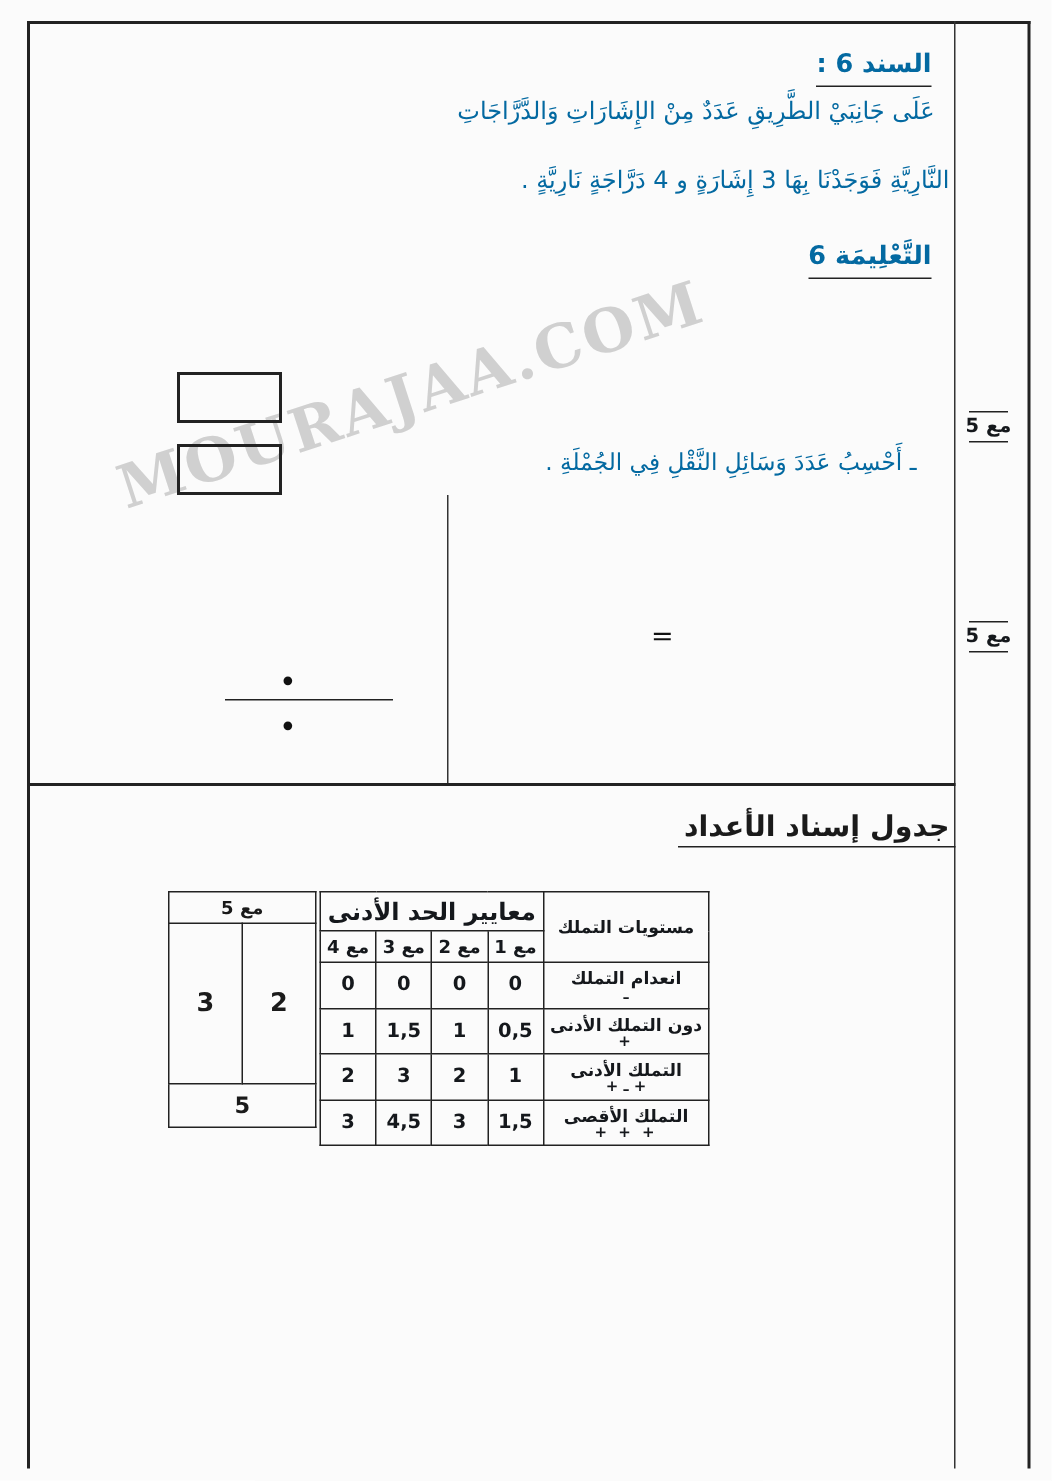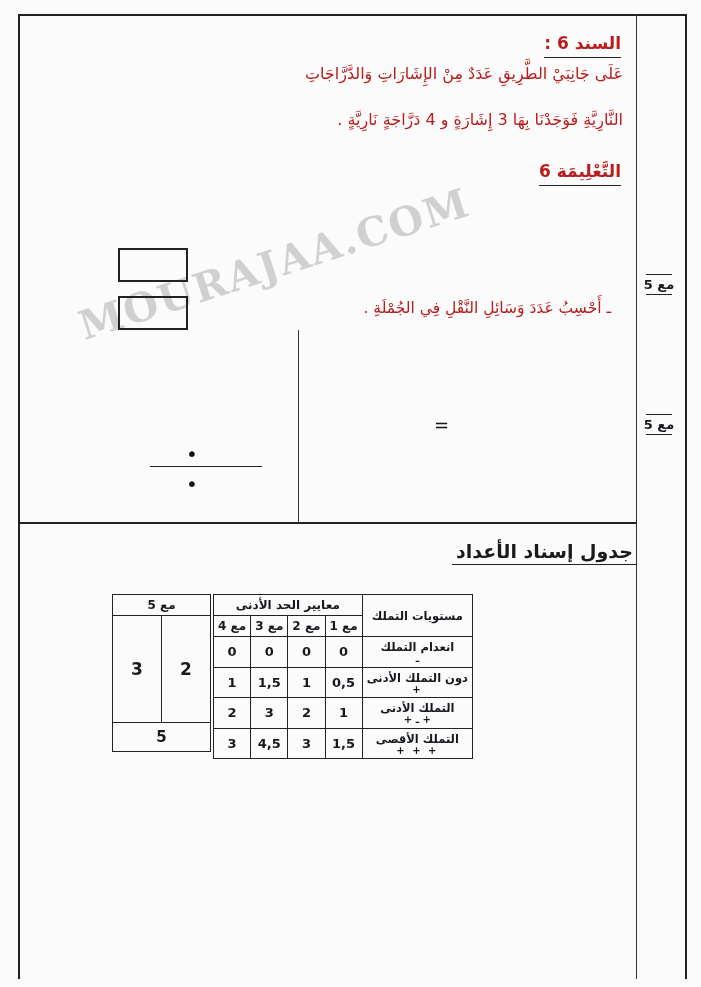--- a/index.html
+++ b/index.html
@@ -51,21 +51,21 @@
     position: absolute;
     width: 0;
     border-left: 1.5px solid #333;
   }
 
   
   .hw {
     font-family: "DejaVu Sans", sans-serif;
     direction: rtl;
     text-align: right;
-    color: #b91c1c;
+    color: #0369a1;
     line-height: 1.55;
     letter-spacing: 0.3px;
   }
 
   .title-line {
     position: absolute;
     right: 80px;
     font-size: 17px;
     font-weight: 700;
     border-bottom: 1.6px solid #222;
@@ -174,21 +174,21 @@
     vertical-align: middle;
     font-weight: 600;
     white-space: nowrap;
   }
   table.grading th.levels-head,
   table.grading td.level-cell {
     font-size: 11.5px;
     min-width: 86px;
   }
   table.grading th.crit-head {
-    font-size: 12px;
+    font-size: 16px;
   }
   table.grading td.num {
     font-size: 13px;
     min-width: 28px;
   }
   .plusminus {
     display: block;
     font-size: 10px;
     letter-spacing: 2px;
     line-height: 0.95;
@@ -231,21 +231,21 @@
   <div class="frame-right"></div>
   <div class="frame-inner-right"></div>
   <div class="sep-line" style="top:522px;"></div>
   <div class="vline-mid" style="left:298px; top:330px; height:192px;"></div>
 
   <div class="watermark">MOURAJAA.COM</div>
 
   <div class="hw title-line" style="top:30px;">السند 6 :</div>
 
   <div class="hw para" style="top:62px; right:78px; left:36px;">عَلَى جَانِبَيْ الطَّرِيقِ عَدَدٌ مِنْ الإِشَارَاتِ وَالدَّرَّاجَاتِ</div>
-  <div class="hw para" style="top:108px; right:78px; left:36px;">النَّارِيَّةِ فَوَجَدْنَا بِهَا 3 إِشَارَةٍ و 4 دَرَّاجَةٍ نَارِيَّةٍ .</div>
+  <div class="hw para" style="top:108px; right:68px; left:36px;">النَّارِيَّةِ فَوَجَدْنَا بِهَا 3 إِشَارَةٍ و 4 دَرَّاجَةٍ نَارِيَّةٍ .</div>
 
   <div class="hw title-line" style="top:158px;">التَّعْلِيمَة 6</div>
 
 
   <div class="hw q-line" style="top:296px; right:90px;">ـ أَحْسِبُ عَدَدَ وَسَائِلِ النَّقْلِ فِي الجُمْلَةِ .</div>
 
   <div class="ans-box" style="left:118px; top:248px; width:66px; height:30px;"></div>
   <div class="ans-box" style="left:118px; top:296px; width:66px; height:30px;"></div>
 
 

